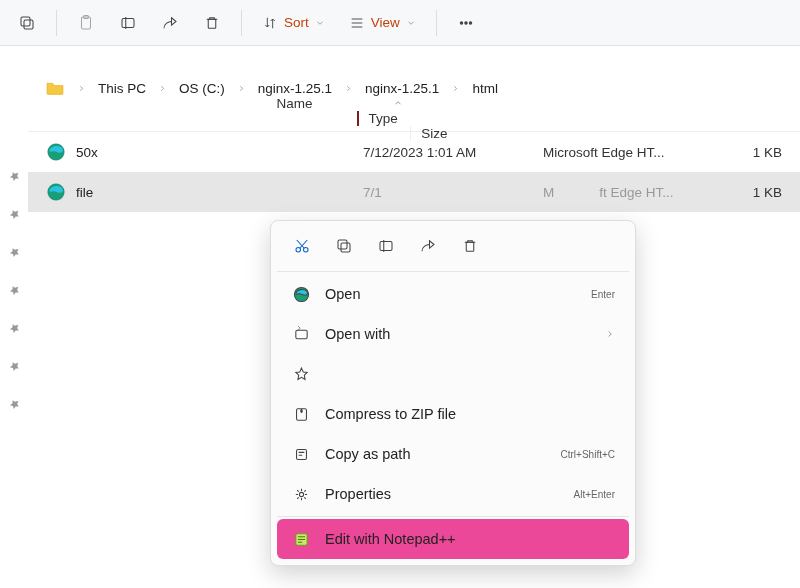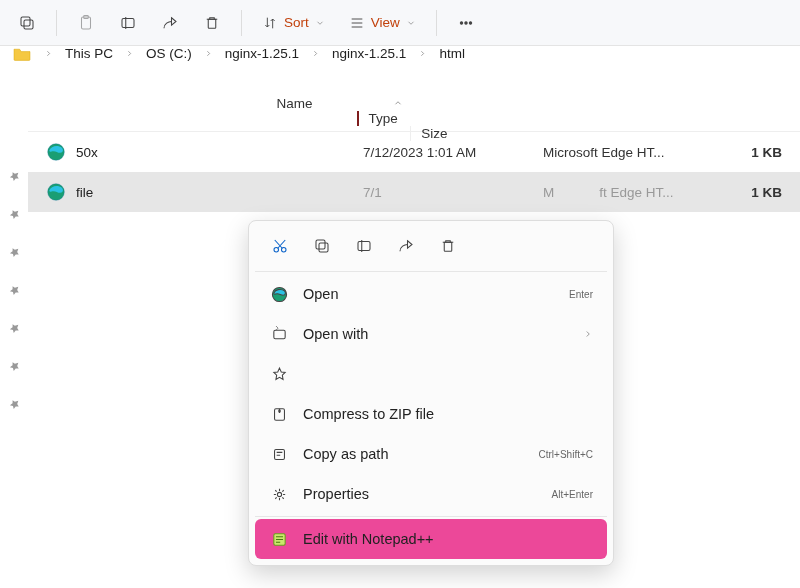--- a/index.html
+++ b/index.html
@@ -6,21 +6,21 @@
   body { width: 800px; height: 588px; background: #fff; overflow: hidden; font-size: 13.5px; color: #222; }
   
   .toolbar { height: 46px; background: #f7f8fa; border-bottom: 1px solid #e4e4e4; display: flex; align-items: center; padding: 0 8px; gap: 4px; }
   .tb-btn { width: 38px; height: 36px; display: flex; align-items: center; justify-content: center; border-radius: 4px; color: #555; }
   .tb-btn svg { width: 18px; height: 18px; stroke: #444; fill: none; stroke-width: 1.4; }
   .tb-sep { width: 1px; height: 26px; background: #ddd; margin: 0 6px; }
   .tb-drop { display: flex; align-items: center; gap: 6px; padding: 0 10px; height: 36px; border-radius: 4px; color: #c2410c; }
   .tb-drop svg.ic { width: 16px; height: 16px; stroke: #444; fill: none; stroke-width: 1.4; }
   .tb-drop .chev { width: 10px; height: 10px; stroke: #666; fill: none; stroke-width: 1.4; }
   
-  .crumbs { height: 50px; display: flex; align-items: flex-start; padding: 0 12px; gap: 10px; }
+  .crumbs { height: 50px; display: flex; align-items: flex-end; padding: 0 12px; gap: 10px; margin-left: 33px; }
   .folder-ic { width: 20px; height: 16px; }
   .crumb { color: #222; }
   .crumb-sep { color: #888; padding: 0 2px; }
   .crumb-sep svg { width: 9px; height: 9px; stroke: #666; fill: none; stroke-width: 1.6; }
   
   .main { display: flex; height: calc(588px - 96px); }
   .left-rail { width: 28px; background: #fff; display: flex; flex-direction: column; gap: 22px; padding-top: 74px; align-items: center; }
   .pin { color: #777; }
   .pin svg { width: 13px; height: 13px; fill: #999; }
   .files { flex: 1; position: relative; }
@@ -31,23 +31,23 @@
   .col-type { width: 145px; border-left: 2px solid #7f1d1d; padding-left: 10px;}
   .col-size { flex: 1; border-left: 1px solid #eee; padding-left: 10px;}
   .sort-caret svg{ width:10px;height:10px;stroke:#666;fill:none;stroke-width:1.6;}
   
   .row { display: flex; align-items: center; height: 40px; padding-left: 18px; }
   .row.sel { background: #e6e6e6; }
   .edge-ic { width: 20px; height: 20px; margin-right: 10px; }
   .cell-name { width: 317px; display:flex; align-items:center;}
   .cell-date { width: 180px; color:#333;}
   .cell-type { width: 145px; color:#333; white-space:nowrap; overflow:hidden; text-overflow:ellipsis; padding-right:8px;}
-  .cell-size { flex:1; text-align:right; padding-right: 18px; color:#333;font-weight:bold;}
-  
-  .ctx { position: absolute; left: 248px; top: 220px; width: 366px; background: #fbfbfb; border: 1px solid #ddd; border-radius: 8px; box-shadow: 0 8px 24px rgba(0,0,0,0.18); padding: 6px 6px; }
+  .cell-size { flex:1; text-align:right; padding-right: 18px; color:#333;}
+  
+  .ctx { position: absolute; left: 270px; top: 220px; width: 366px; background: #fbfbfb; border: 1px solid #ddd; border-radius: 8px; box-shadow: 0 8px 24px rgba(0,0,0,0.18); padding: 6px 6px; }
   .ctx-row-icons { display:flex; gap: 20px; padding: 8px 14px 12px 14px; }
   .ctx-row-icons .ci { width: 22px; height: 22px; display:flex; align-items:center; justify-content:center;}
   .ctx-row-icons svg { width:18px;height:18px;stroke:#444;fill:none;stroke-width:1.4;}
   .ctx-row-icons .ci.cut svg{stroke:#0a62c9;}
   .ctx-sep { height:1px; background:#e6e6e6; margin: 2px 0; }
   .ctx-item { display:flex; align-items:center; height: 40px; padding: 0 14px; border-radius:6px; gap: 14px; }
   .ctx-item.hov { background:#ec4899;align-items:center; }
   .ctx-item .lead { width: 20px; height:20px; display:flex; align-items:center; justify-content:center;}
   .ctx-item .lead svg { width:17px;height:17px;stroke:#444;fill:none;stroke-width:1.5;}
   .ctx-item .lbl { flex:1; color:#222; font-size:14.5px;}

